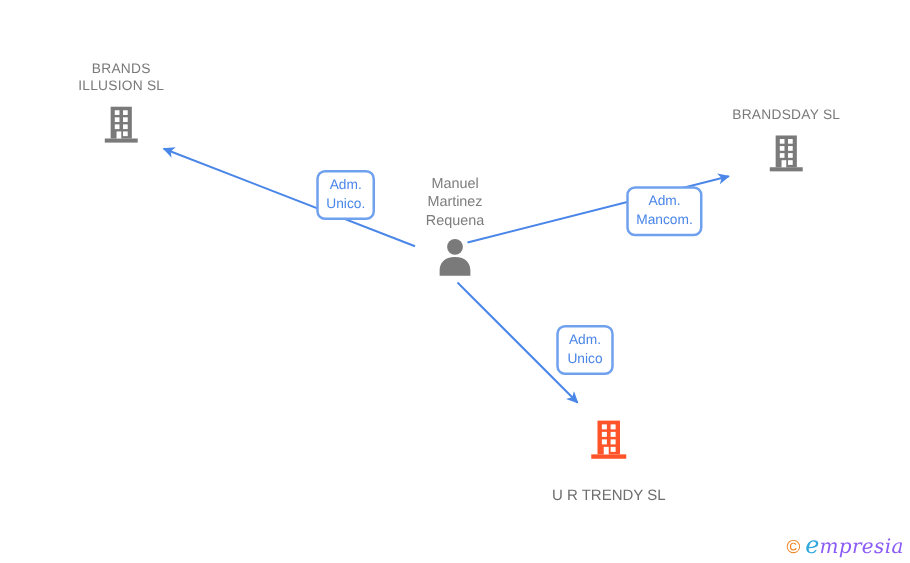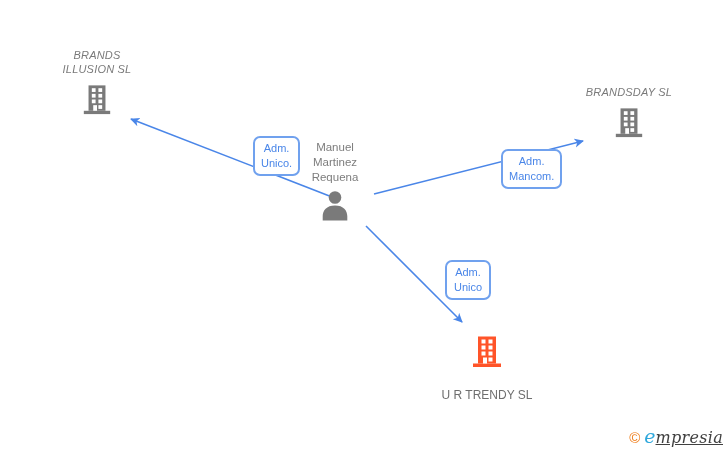--- a/index.html
+++ b/index.html
@@ -5,21 +5,21 @@
   html,body{margin:0;padding:0;background:#fff;}
   .canvas{
     position:relative;width:728px;height:450px;background:#ffffff;
     font-family:"Liberation Sans", sans-serif;overflow:hidden;
   }
   .edges-layer{position:absolute;left:0;top:0;width:728px;height:450px;}
   .edge{stroke:#4a86e8;stroke-width:1.6;fill:none;}
 
   .node{position:absolute;text-align:center;}
   .node-label{font-size:11px;color:#7a7a7a;line-height:14px;letter-spacing:.2px;}
-  .node-label div{white-space:nowrap;font-style:italic;}
+  .node-label div{white-space:nowrap;}
   .node-icon{display:inline-block;margin-top:8px;}
   .icon-gray{fill:#7a7a7a;}
   .icon-orange{fill:#ff5429;}
 
   .person-label{font-size:11.5px;color:#7d7d7d;line-height:15px;}
   .person-icon{display:inline-block;margin-top:4px;}
 
   .trendy-label{font-size:12px;color:#6e6e6e;margin-top:16px;white-space:nowrap;}
 
   .edge-label{
@@ -28,21 +28,21 @@
     min-width:30px;
     margin-left:48px;
   }
 
   .logo{
     position:absolute;right:5px;bottom:3px;white-space:nowrap;
     font-family:"DejaVu Serif", serif;
   }
   .logo-copy{color:#ef7d1a;font-size:15px;font-family:"Liberation Sans",sans-serif;margin-right:4px;}
   .logo-e{color:#2fa8dc;font-style:italic;font-size:19px;}
-  .logo-rest{color:#404040;font-style:italic;font-size:16px;letter-spacing:.3px;text-decoration:underline;}
+  .logo-rest{color:#8b5cf6;font-style:italic;font-size:16px;letter-spacing:.3px;}
 </style>
 </head>
 <body>
 
 <div class="canvas">
 
   <svg class="edges-layer" width="728" height="450" viewBox="0 0 728 450" xmlns="http://www.w3.org/2000/svg">
     <defs>
       <marker id="arrow" markerWidth="11" markerHeight="10" refX="8.5" refY="4.5" orient="auto" markerUnits="userSpaceOnUse">
         <path d="M0,0 L9.5,4.5 L0,9 L2.6,4.5 Z" fill="#4a86e8"></path>
@@ -91,21 +91,21 @@
             <rect x="18.5" y="10" width="4" height="4"></rect>
           <rect x="11.5" y="16" width="4" height="4"></rect>
             <rect x="18.5" y="16" width="4" height="4"></rect>
           <rect x="13" y="22" width="4" height="6"></rect>
             <rect x="18.5" y="22" width="4" height="4"></rect>
         </g>
       </svg>
     </span>
   </div>
 
-  <div class="node" style="left:265px;top:140px;width:140px;">
+  <div class="node" style="left:294px;top:140px;width:140px;">
     <div class="person-label">
       <div>Manuel</div>
       <div>Martinez</div>
       <div>Requena</div>
     </div>
     <span class="person-icon">
       <svg width="34" height="32" viewBox="0 0 32 32" class="icon-gray" xmlns="http://www.w3.org/2000/svg">
         <circle cx="16" cy="8.5" r="6.3"></circle>
         <path d="M16 16.5 c-8.5 0 -12.3 5 -12.3 10.8 L3.7 31.5 L28.3 31.5 L28.3 27.3 c0 -5.8 -3.8 -10.8 -12.3 -10.8 z"></path>
       </svg>

